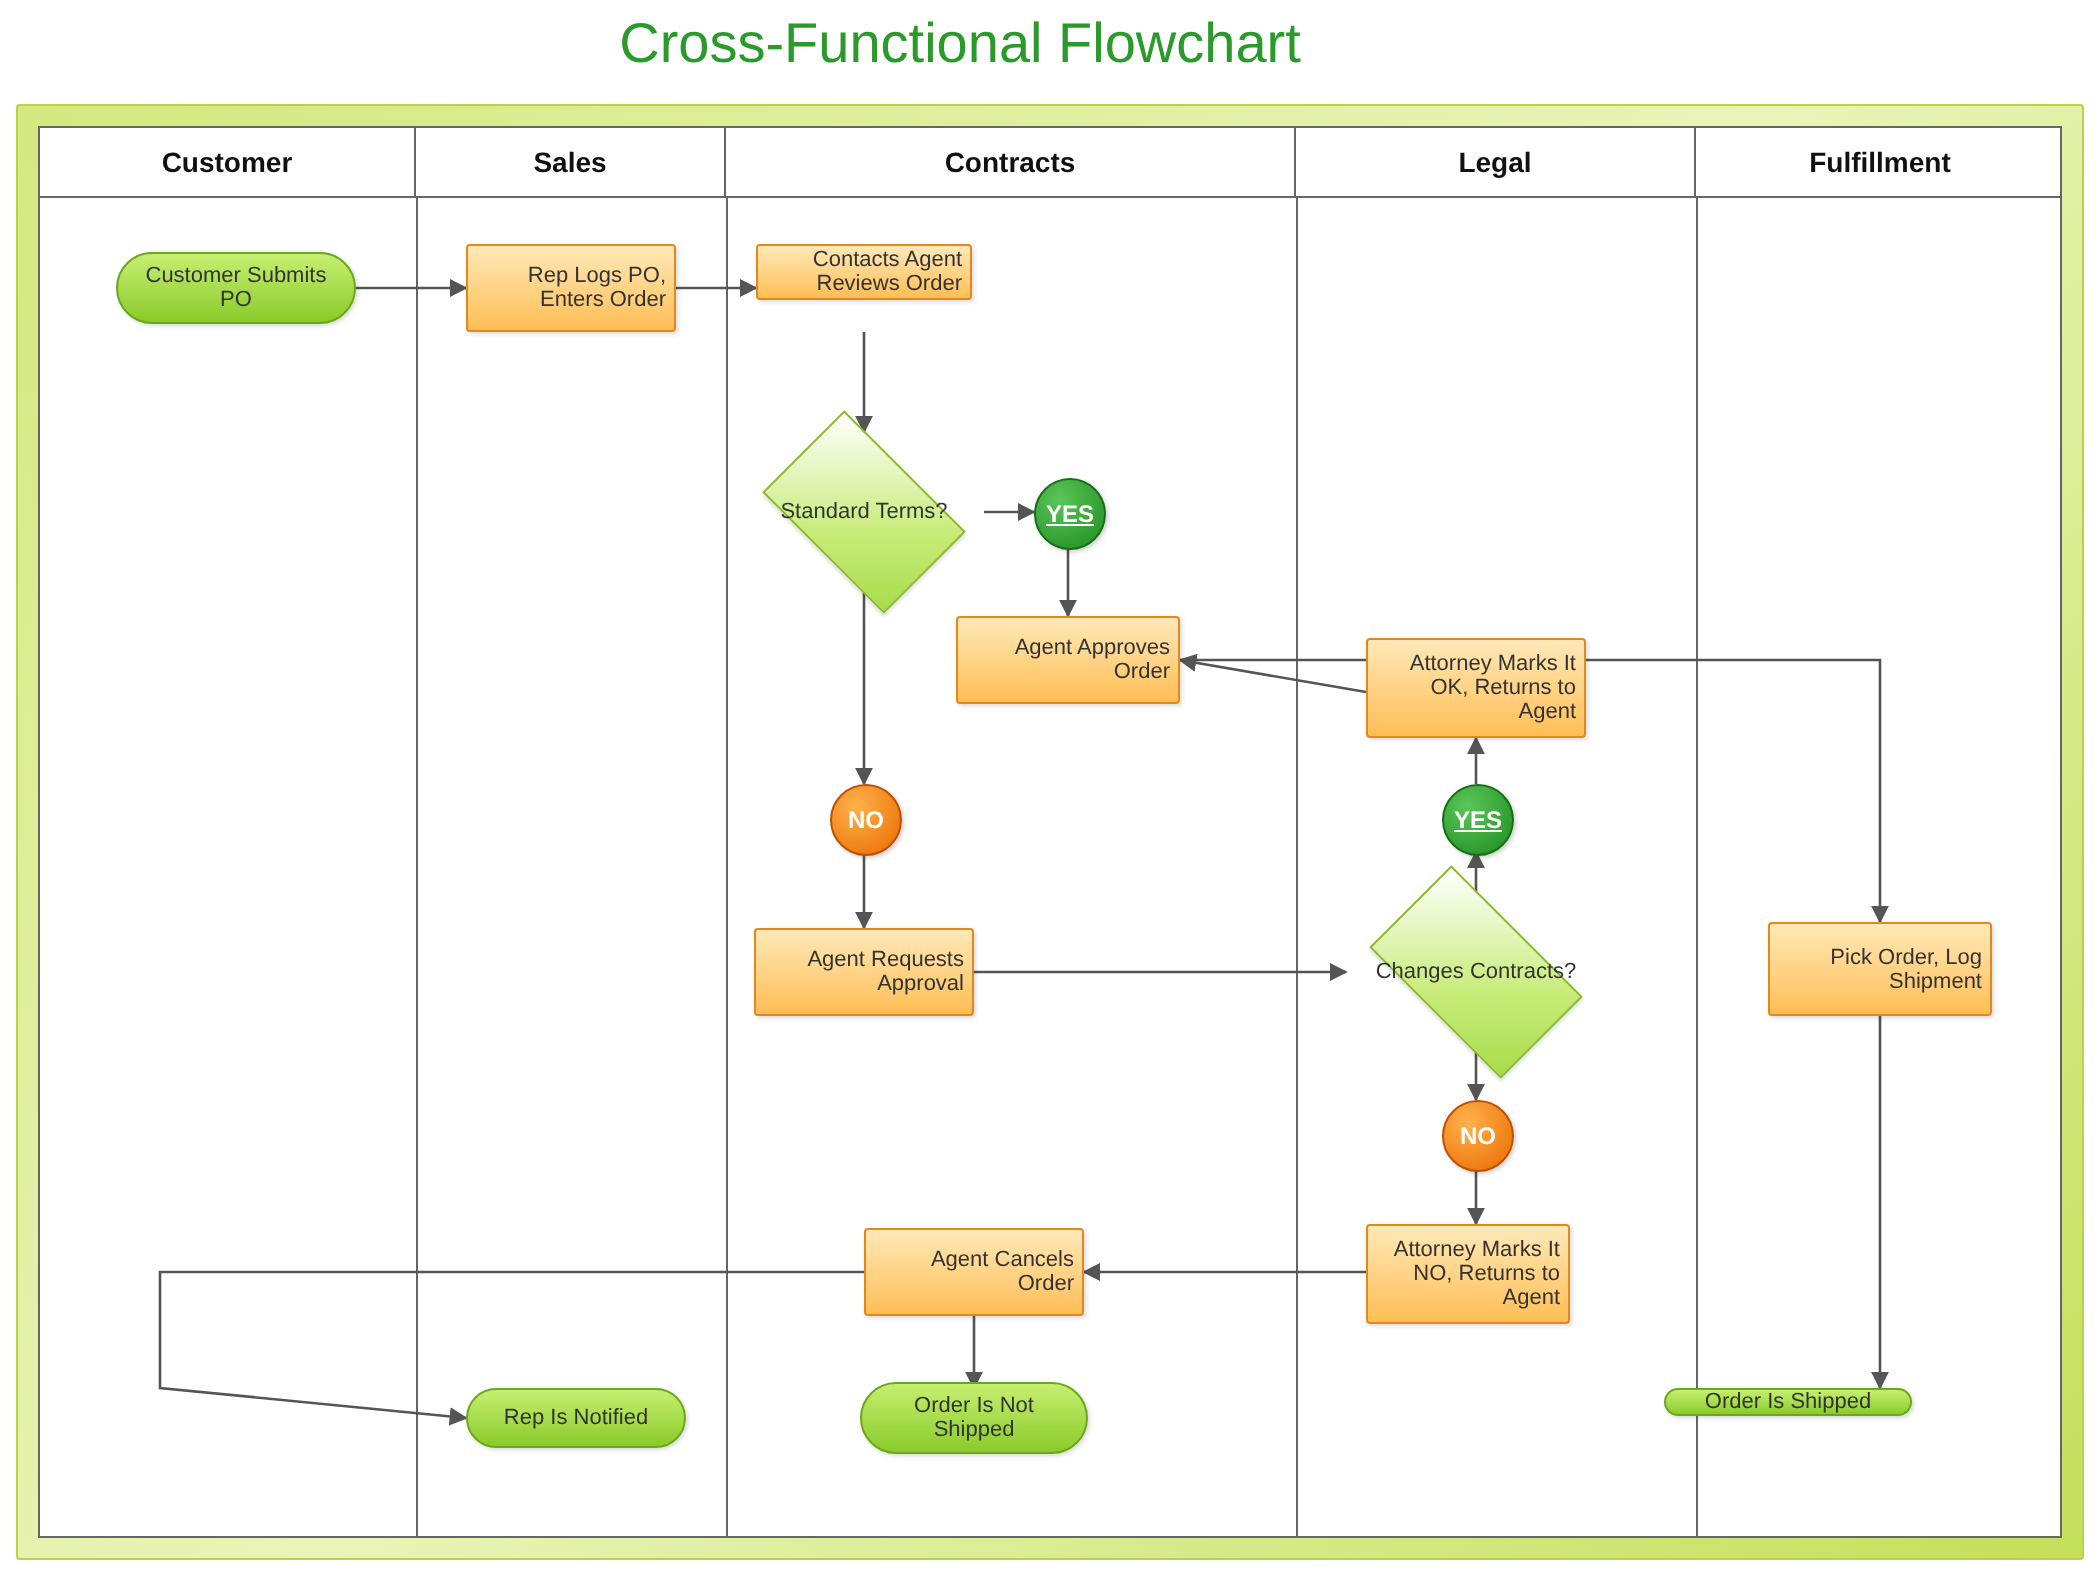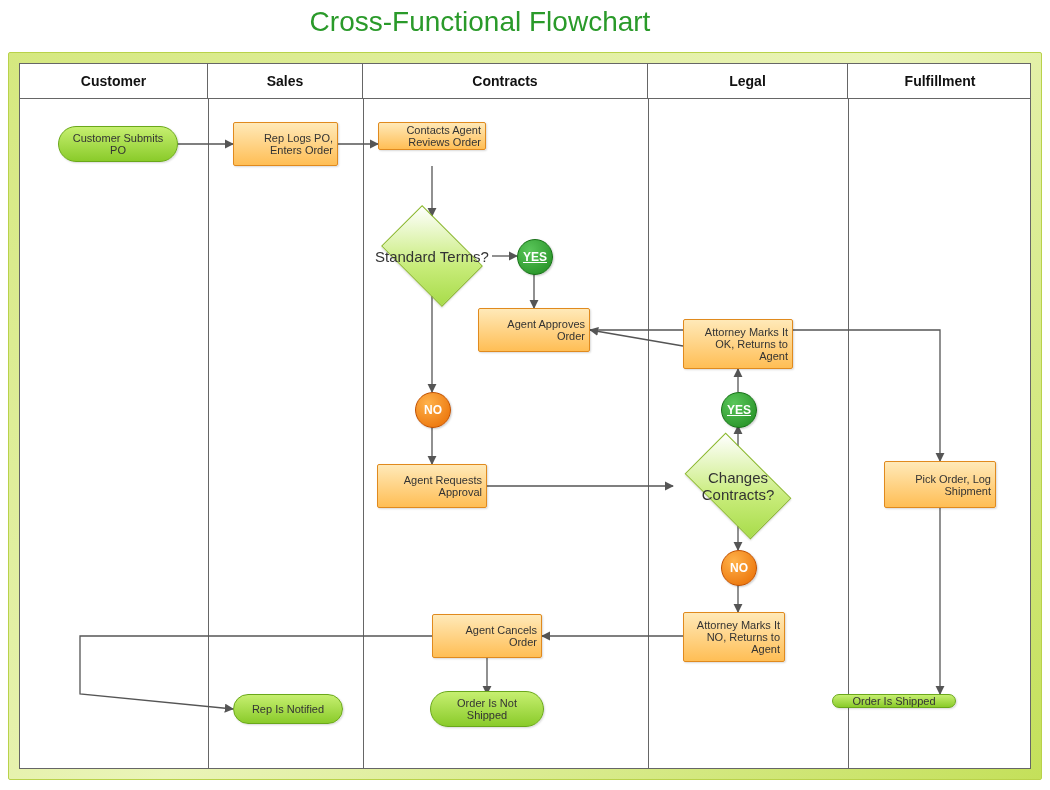--- a/index.html
+++ b/index.html
@@ -27,21 +27,21 @@
         font-size:11px;color:#333;text-align:right;
         display:flex;align-items:center;justify-content:center;
         padding:3px 4px;box-sizing:border-box;}
   .term{position:absolute;background:linear-gradient(180deg,#c6ef70 0%,#8acb2a 100%);
         border:1px solid #6aa81a;border-radius:18px;
         box-shadow:1px 1px 2px rgba(0,0,0,.15);
         font-size:11px;color:#333;text-align:center;
         display:flex;align-items:center;justify-content:center;
         padding:2px 6px;box-sizing:border-box;}
   .diamond{position:absolute;display:flex;align-items:center;justify-content:center;
-           font-size:15px;color:#333;text-align:center;}
+           font-size:11px;color:#333;text-align:center;}
   .diamond .sq{position:absolute;left:50%;top:50%;width:70%;height:70%;
                transform:translate(-50%,-50%) rotate(45deg);
                background:linear-gradient(135deg,#ffffff 0%,#c8ec7a 60%,#a8dc4a 100%);
                border:1px solid #8ab82a;box-shadow:1px 1px 2px rgba(0,0,0,.15);}
   .diamond span{position:relative;z-index:1;}
   .circ{position:absolute;width:34px;height:34px;border-radius:50%;
         color:#fff;font-weight:bold;font-size:12px;
         display:flex;align-items:center;justify-content:center;
         box-shadow:1px 1px 2px rgba(0,0,0,.2);}
   .circ.yes{background:radial-gradient(circle at 35% 30%,#5ac65a,#1f8a1f);border:1px solid #157015;text-decoration:underline;}

